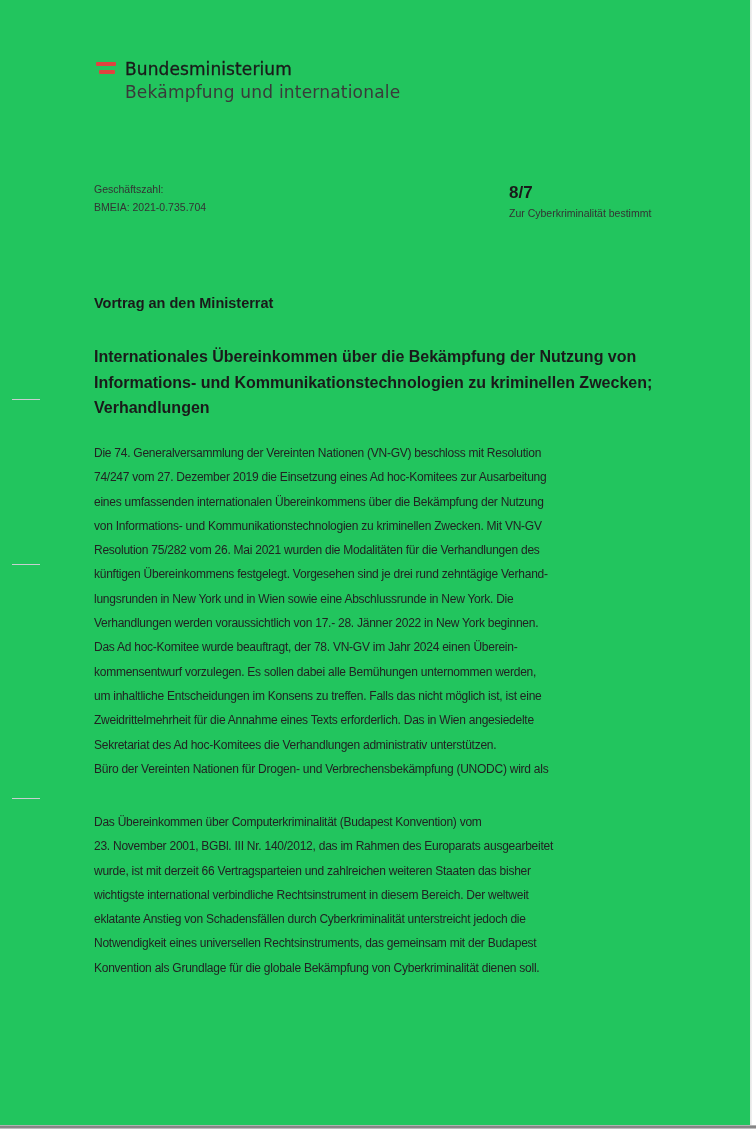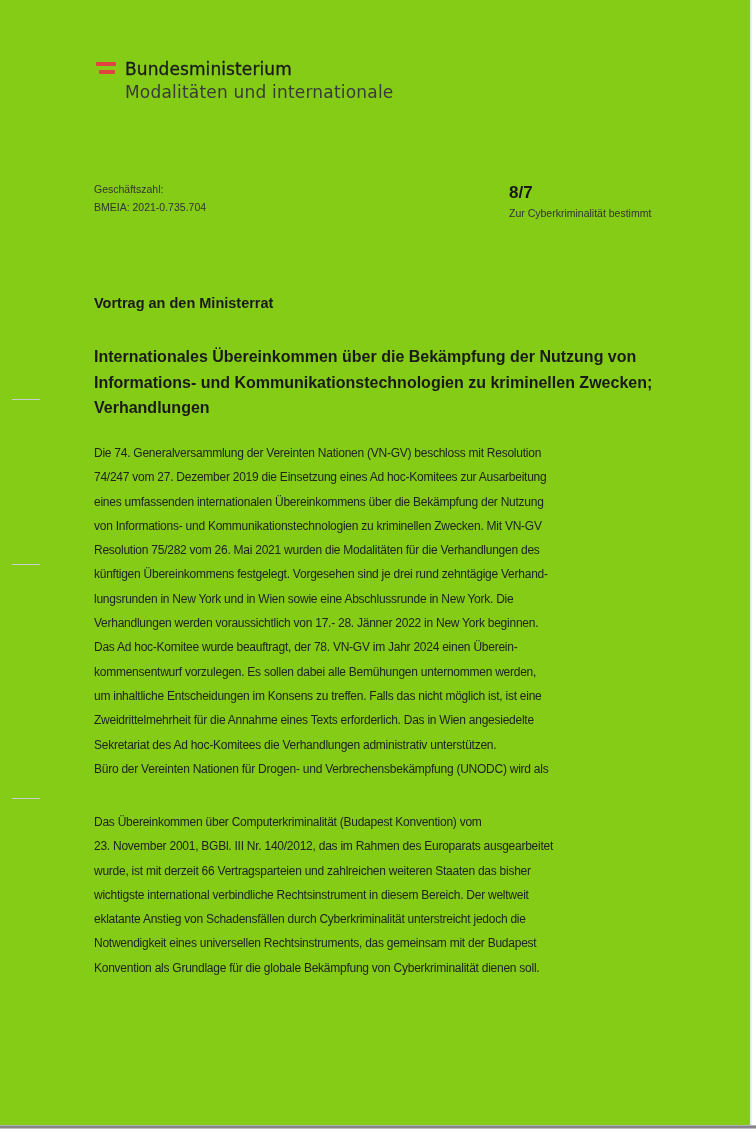--- a/index.html
+++ b/index.html
@@ -13,21 +13,21 @@
       position: relative;
       overflow: hidden;
       font-family: "Liberation Sans", "DejaVu Sans", sans-serif;
       color: #1e1e1e;
     }
     .page {
       position: absolute;
       left: 0; top: 0;
       width: 751px;
       height: 1126px;
-      background: #84cc16;
+      background: #22c55e;
     }
     .right-edge {
       position: absolute;
       left: 750px; top: 0;
       width: 2px; height: 1128px;
       background: linear-gradient(to right, #e4e4e4, #f2f2f2);
     }
     .bottom-edge {
       position: absolute;
       left: 0; top: 1125px;
@@ -166,21 +166,21 @@
   <div class="fold-mark" style="top:564px;"></div>
   <div class="fold-mark" style="top:798px;"></div>
 
   <div class="logo">
     <div class="flag">
       <div class="bar bar1"></div>
       <div class="bar bar2"></div>
     </div>
     <div class="logo-text">
       <div class="logo-line1">Bundesministerium</div>
-      <div class="logo-line2">Modalitäten und internationale</div>
+      <div class="logo-line2">Bekämpfung und internationale</div>
     </div>
   </div>
 
   <div class="ref">
     <div>Geschäftszahl:</div>
     <div>BMEIA: 2021-0.735.704</div>
   </div>
 
   <div class="pagemark">
     <div class="num">8/7</div>

